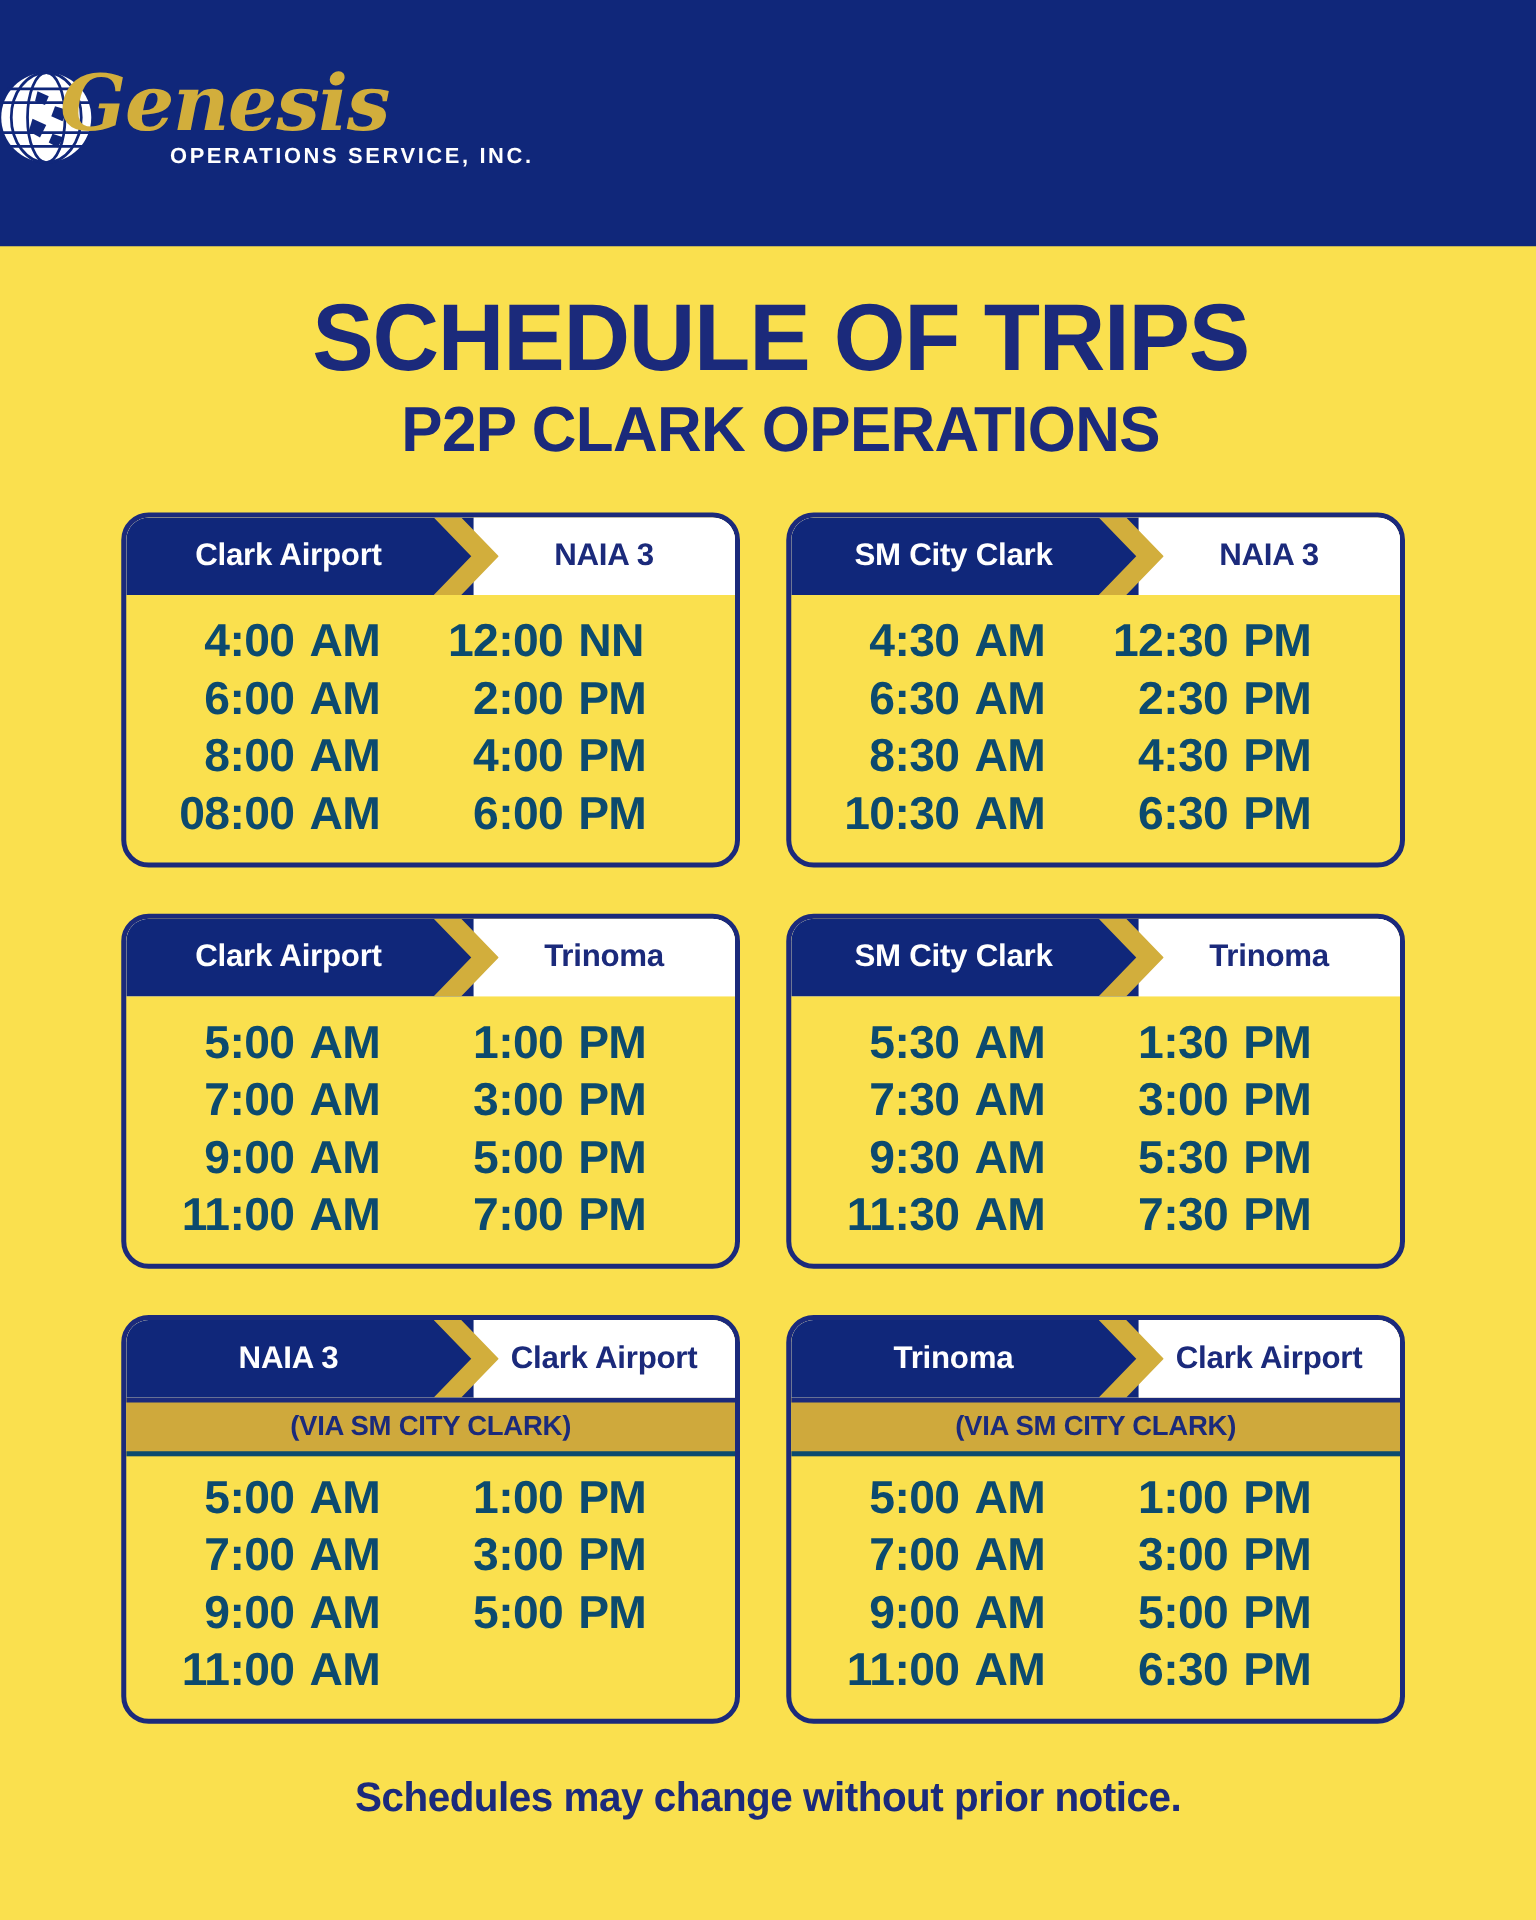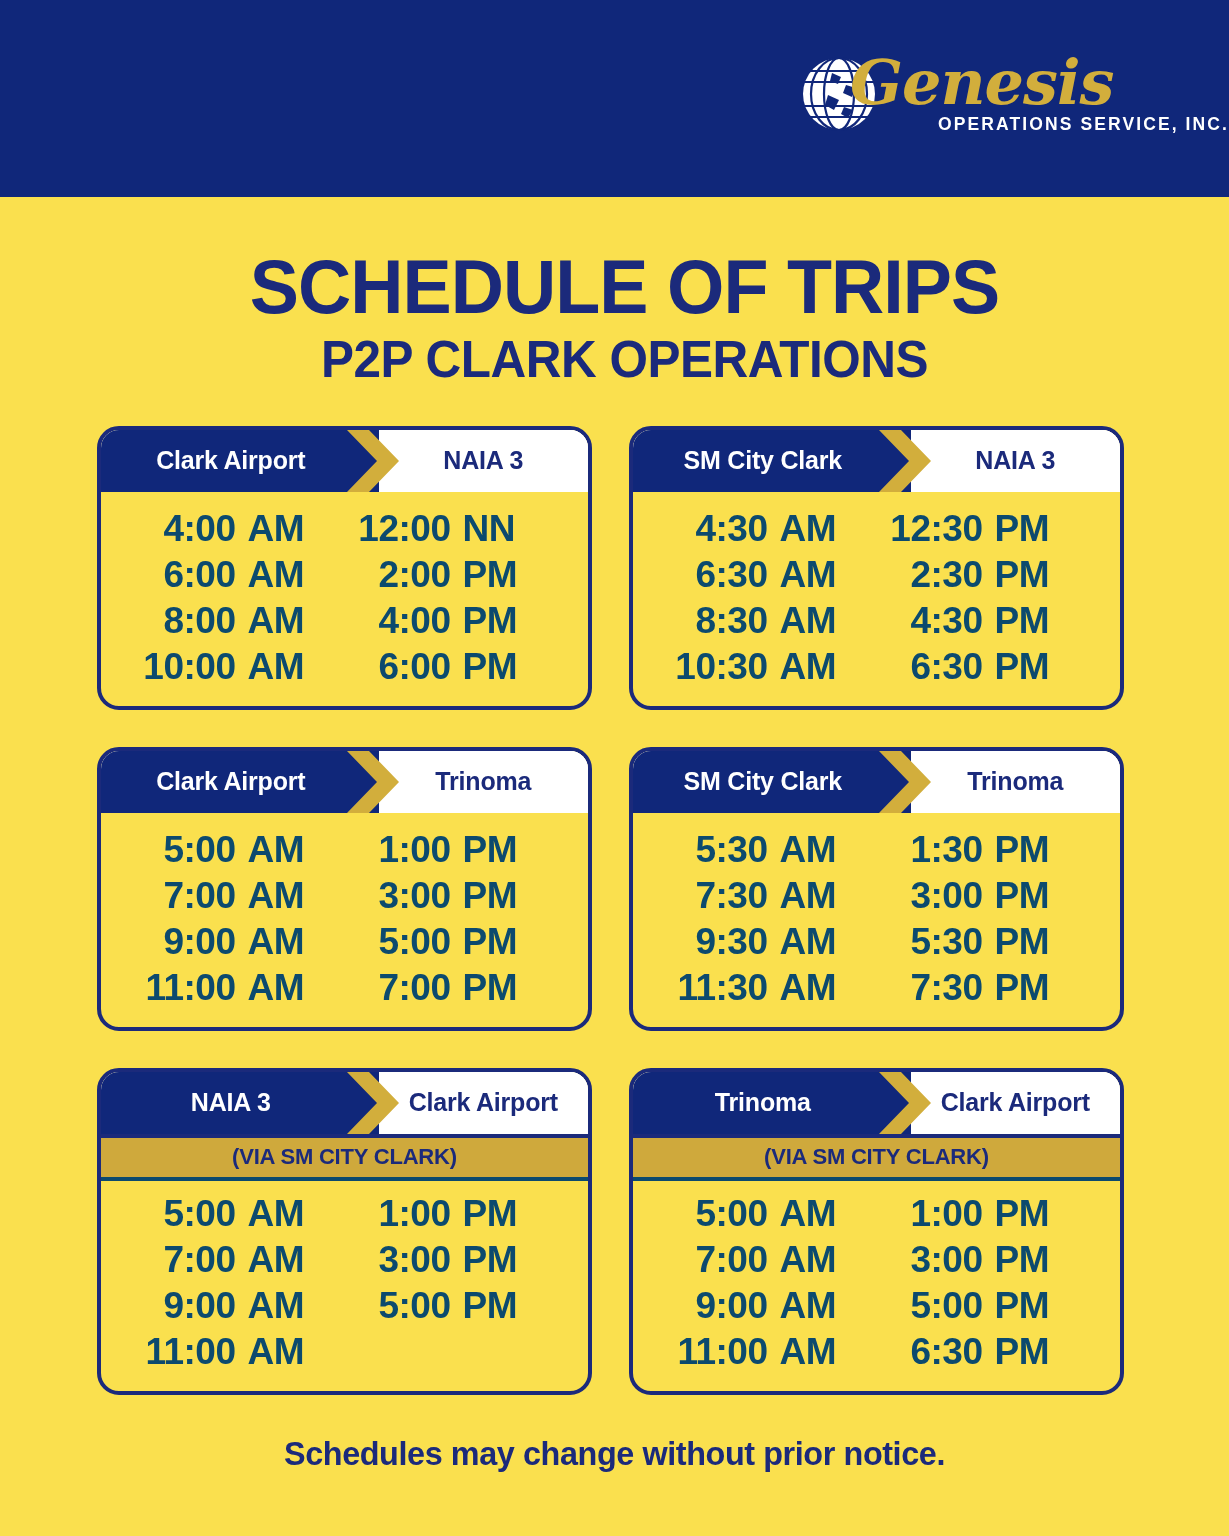--- a/index.html
+++ b/index.html
@@ -18,21 +18,21 @@
     background: #FAE04E;
     overflow: hidden;
   }
 
   
   .header-band {
     height: 197px;
     background: #10277A;
     display: flex;
     align-items: center;
-    justify-content: flex-end;
+    justify-content: flex-start;
   }
 
   .logo {
     display: flex;
     align-items: center;
     position: relative;
     transform: translateY(-4px);
   }
 
   .logo-globe {
@@ -68,21 +68,21 @@
     font-size: 17.5px;
     letter-spacing: 2.1px;
     color: #FFFFFF;
     margin-top: 2px;
     margin-left: 88px;
   }
 
   
   .title-block {
     text-align: center;
-    margin-top: 50px;
+    margin-top: 34px;
     padding-left: 20px;
   }
 
   .main-title {
     font-family: "Liberation Sans", sans-serif;
     font-weight: bold;
     font-size: 76px;
     letter-spacing: -1px;
     color: #1B2A7B;
     line-height: 1.06;
@@ -298,21 +298,21 @@
               <span class="t-num">8:00</span>
               <span class="t-mer">AM</span>
             </div>
             <div class="time-cell">
               <span class="t-num">4:00</span>
               <span class="t-mer">PM</span>
             </div>
           </div>
           <div class="time-row">
             <div class="time-cell">
-              <span class="t-num">10:00</span>
+              <span class="t-num">08:00</span>
               <span class="t-mer">AM</span>
             </div>
             <div class="time-cell">
               <span class="t-num">6:00</span>
               <span class="t-mer">PM</span>
             </div>
           </div>
         </div>
       </div>
       <div class="card">

